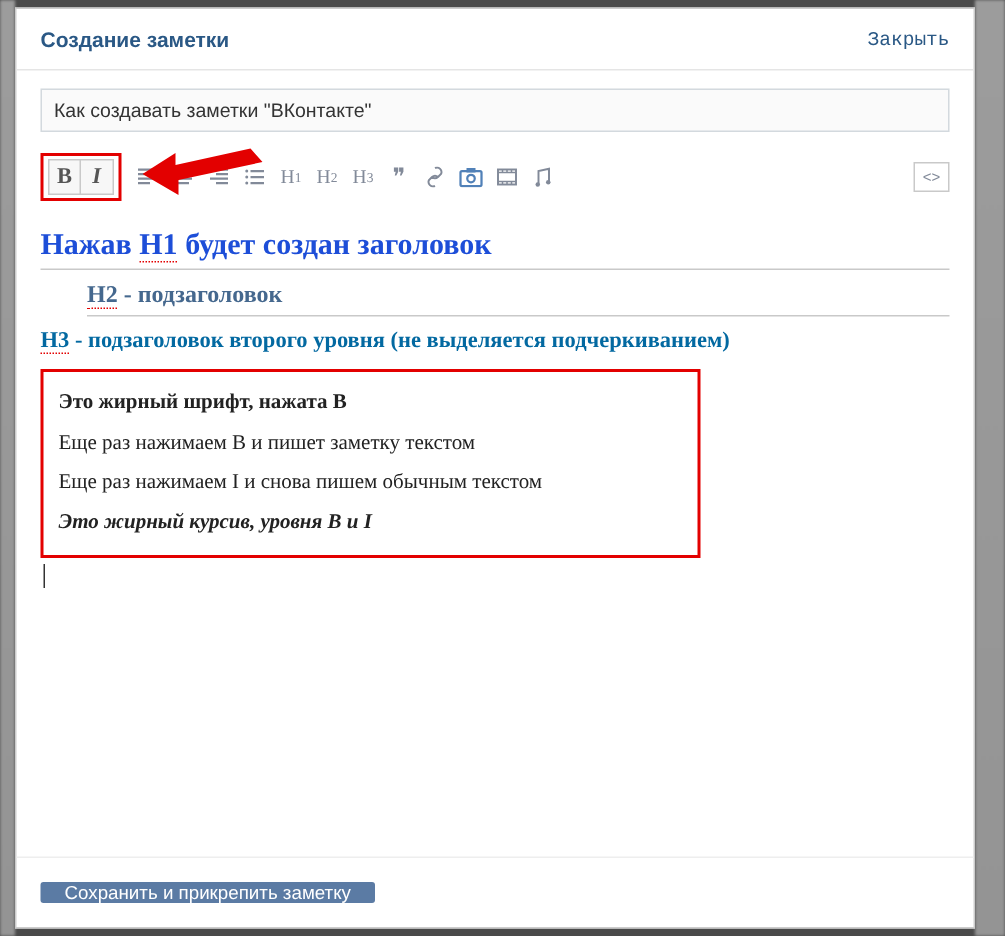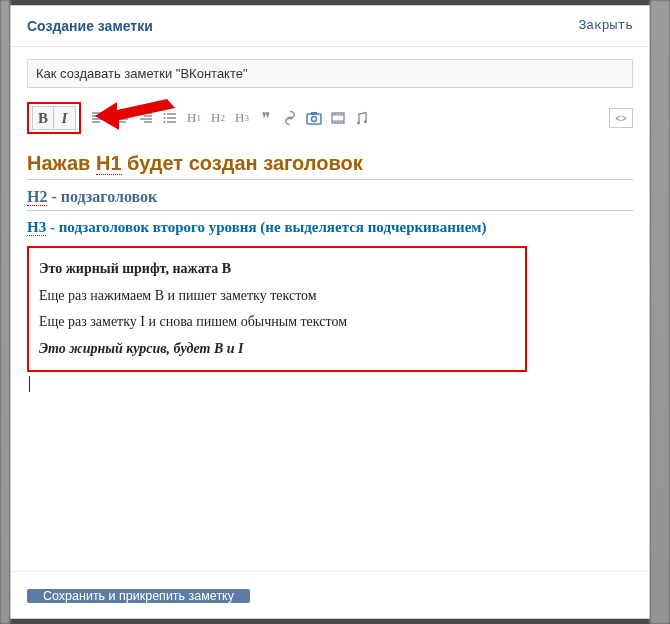--- a/index.html
+++ b/index.html
@@ -21,21 +21,21 @@
       right: 20px;
       bottom: 5px;
       background: #fff;
       border: 1px solid #ccc;
       display: flex;
       flex-direction: column;
     }
     .modal-header {
       display: flex;
       justify-content: space-between;
-      align-items: flex-start;
+      align-items: flex-end;
       padding: 12px 16px;
       border-bottom: 1px solid #e5e5e5;
     }
     .modal-title {
       color: #2a5885;
       font-size: 14px;
       font-weight: bold;
     }
     .modal-close {
       color: #2a5885;
@@ -131,56 +131,57 @@
       height: 20px;
       display: flex;
       align-items: center;
       justify-content: center;
       color: #828a99;
     }
     .editor {
       margin-top: 14px;
     }
     .h1-line {
-      font-family: Liberation Sans, sans-serif;
+      font-family: Liberation Serif, serif;
       font-size: 20px;
       font-weight: bold;
-      color: #a16207;
+      color: #1d4ed8;
       border-bottom: 1px solid #c9c9c9;
       padding-bottom: 4px;
       margin-bottom: 8px;
     }
     .h2-line {
       font-family: Georgia, 'Times New Roman', serif;
       font-size: 16px;
       font-weight: bold;
       color: #45688e;
       border-bottom: 1px solid #c9c9c9;
       padding-bottom: 4px;
       margin-bottom: 8px;
+      margin-left: 31px;
     }
     .h3-line {
       font-family: Georgia, 'Times New Roman', serif;
       font-size: 15px;
       font-weight: bold;
       color: #0369a1;
       margin-bottom: 10px;
     }
     .underline-spell {
       border-bottom: 1px dotted #e30000;
       text-decoration: none;
     }
     .example-box {
       border: 2px solid #e30000;
       padding: 8px 10px;
       font-family: Georgia, 'Times New Roman', serif;
       font-size: 14px;
       color: #222;
       line-height: 1.9;
-      width: 500px;
+      width: 440px;
     }
     .example-box .bold {
       font-weight: bold;
     }
     .example-box .italic {
       font-style: italic;
     }
     .example-box .bolditalic {
       font-weight: bold;
       font-style: italic;
@@ -327,22 +328,22 @@
       <div class="h2-line">
         <span class="underline-spell">Н2</span><span> - подзаголовок</span>
       </div>
       <div class="h3-line">
         <span class="underline-spell">Н3</span><span> - подзаголовок второго уровня (не выделяется подчеркиванием)</span>
       </div>
 
       <div class="example-box">
         <div class="bold">Это жирный шрифт, нажата В</div>
         <div>Еще раз нажимаем В и пишет заметку текстом</div>
-        <div>Еще раз заметку I и снова пишем обычным текстом</div>
-        <div class="bolditalic">Это жирный курсив, будет В и I</div>
+        <div>Еще раз нажимаем I и снова пишем обычным текстом</div>
+        <div class="bolditalic">Это жирный курсив, уровня В и I</div>
       </div>
       <div class="cursor-line"></div>
     </div>
   </div>
 
   <div class="modal-footer">
     <button class="save-btn">Сохранить и прикрепить заметку</button>
   </div>
 </div>
 

